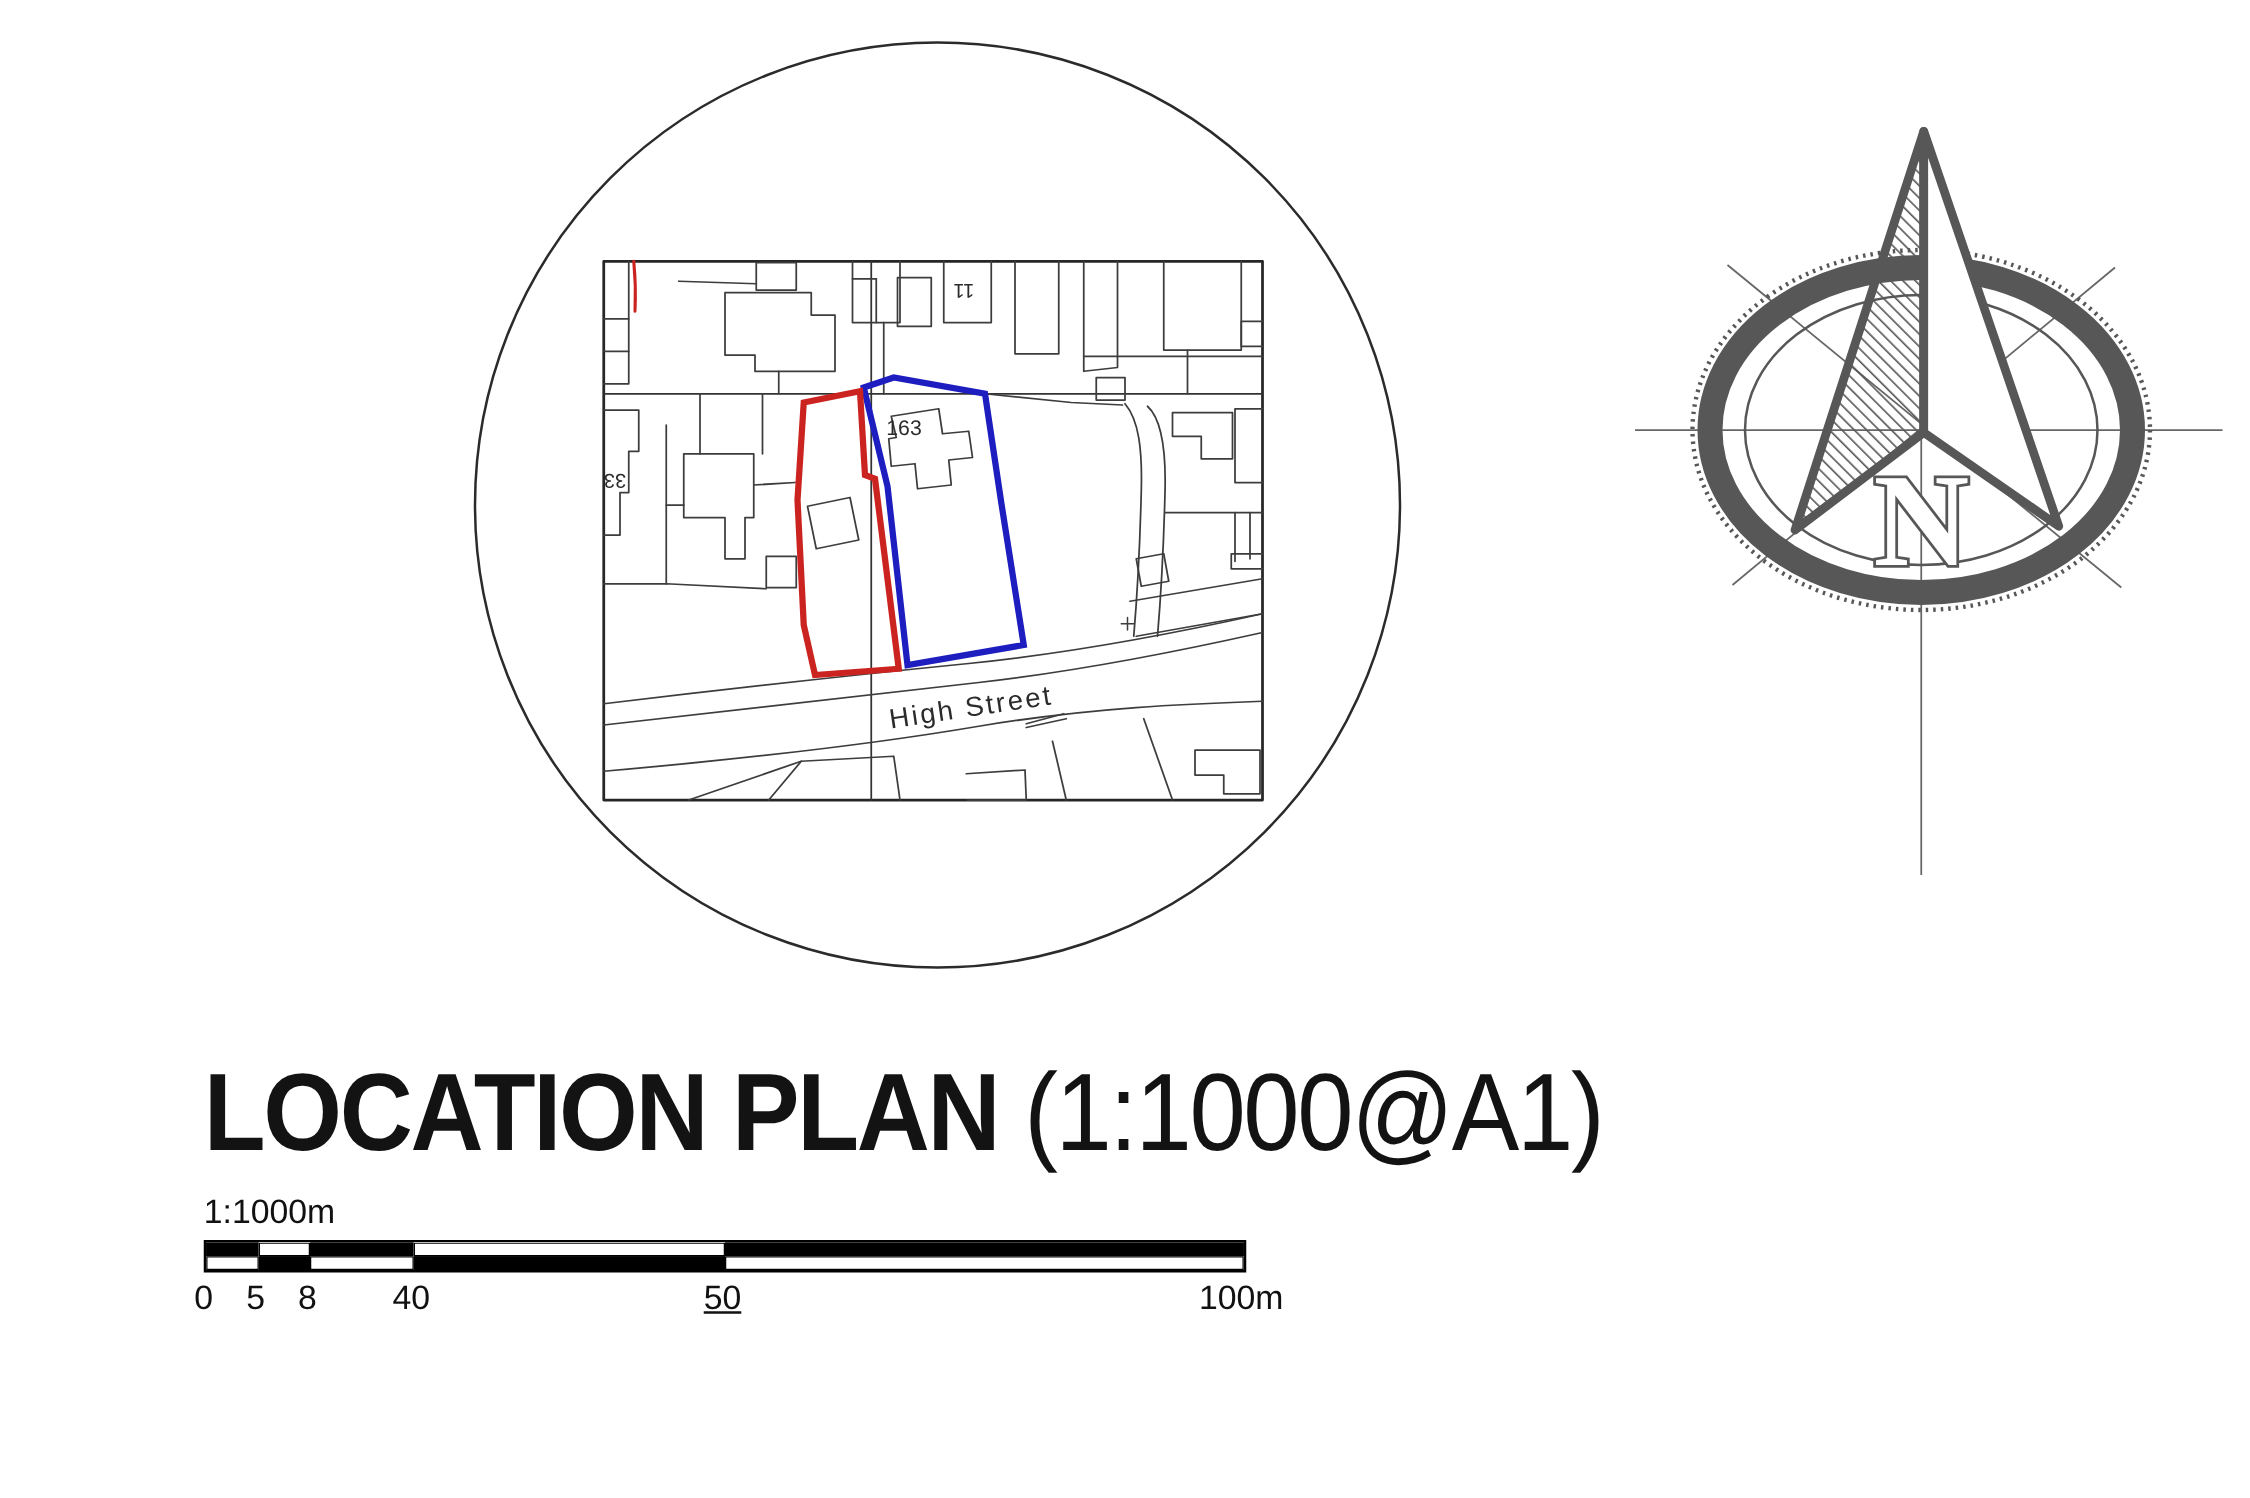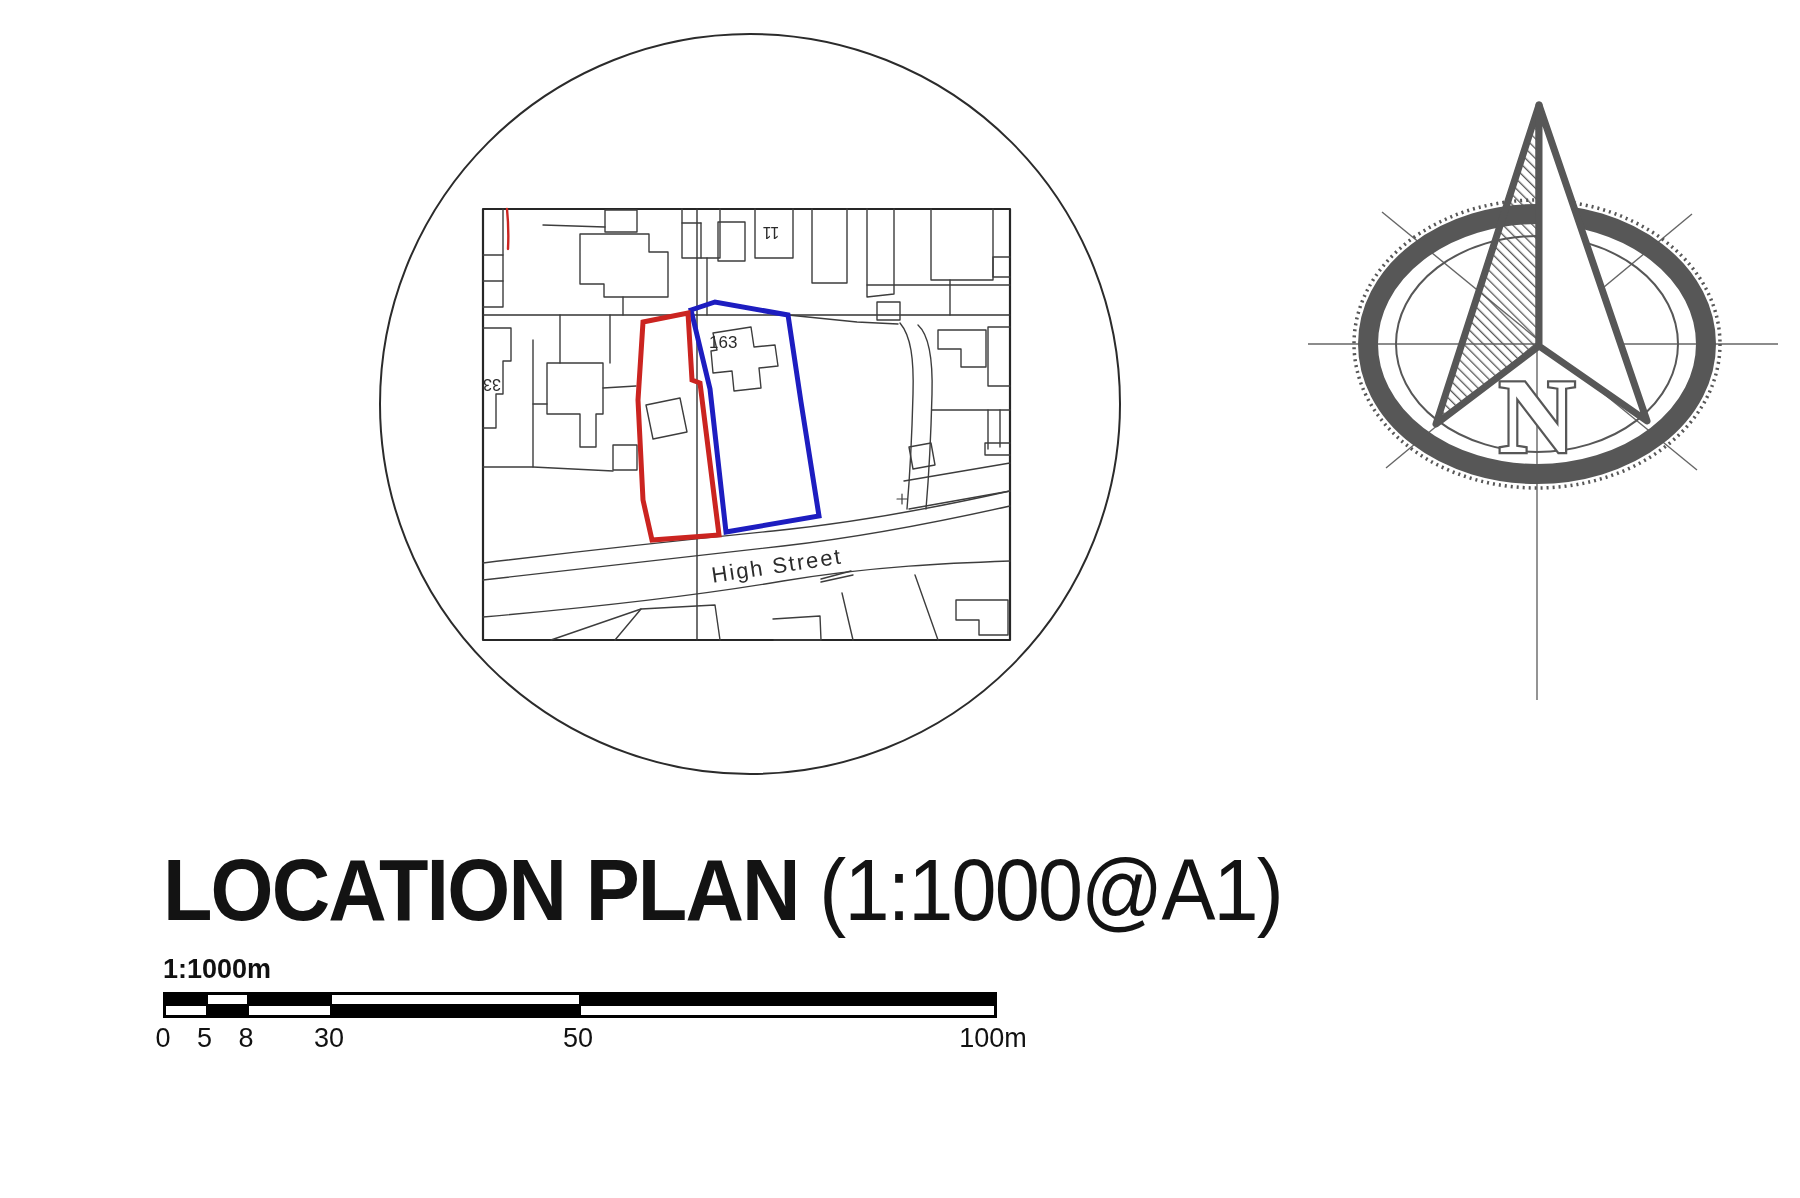--- a/index.html
+++ b/index.html
@@ -20,30 +20,30 @@
     transform-origin:left top;
     font-size:88px;line-height:1.0;
     letter-spacing:-2px;
     color:#131313;
   }
   .title .t-main{font-weight:bold;}
   .title .t-sub{font-weight:normal;}
 
   
   .scalebar{position:absolute;left:163px;top:954px;width:830px;color:#111;}
-  .scalebar .ratio{font-size:27px;font-weight:bold;margin:0 0 7px 0;}
+  .scalebar .ratio{font-size:27px;font-weight:normal;margin:0 0 7px 0;}
   .bar{position:relative;width:830px;border:2px solid #000;background:#fff;}
   .bar .row{display:flex;height:11px;}
   .bar .seg{height:100%;box-shadow:inset 0 0 0 1px #000;}
   .seg.b{background:#000;}
   .seg.w{background:#fff;}
   .w5{width:5%;}.w10{width:10%;}.w30{width:30%;}.w50{width:50%;}
   .ticks{position:relative;height:34px;margin-top:5px;font-size:27px;}
   .ticks span{position:absolute;top:0;transform:translateX(-50%);}
-  .p0{left:0;}.p5{left:5%;}.p10{left:10%;}.p20{left:20%;}.p50{left:50%;}.p100{left:100%;}
+  .p0{left:0;}.p5{left:5%;}.p10{left:10%;}.p20{left:20%;}.p50{left:50%;text-decoration:underline;}.p100{left:100%;}
 </style>
 </head>
 <body>
 
 <div class="sheet">
 
   <svg class="drawing" width="1800" height="1198" viewBox="0 0 1800 1198">
     <defs>
       <pattern id="hatch" width="7" height="7" patternUnits="userSpaceOnUse" patternTransform="rotate(-45)">
         <line x1="0" y1="0" x2="0" y2="7" stroke="#575757" stroke-width="2.6"></line>
@@ -177,19 +177,19 @@
         <div class="seg b w5"></div>
         <div class="seg w w10"></div>
         <div class="seg b w30"></div>
         <div class="seg w w50"></div>
       </div>
     </div>
     <div class="ticks">
       <span class="p0">0</span>
       <span class="p5">5</span>
       <span class="p10">8</span>
-      <span class="p20">30</span>
+      <span class="p20">40</span>
       <span class="p50">50</span>
       <span class="p100">100m</span>
     </div>
   </div>
 
 </div>
 
 </body></html>

